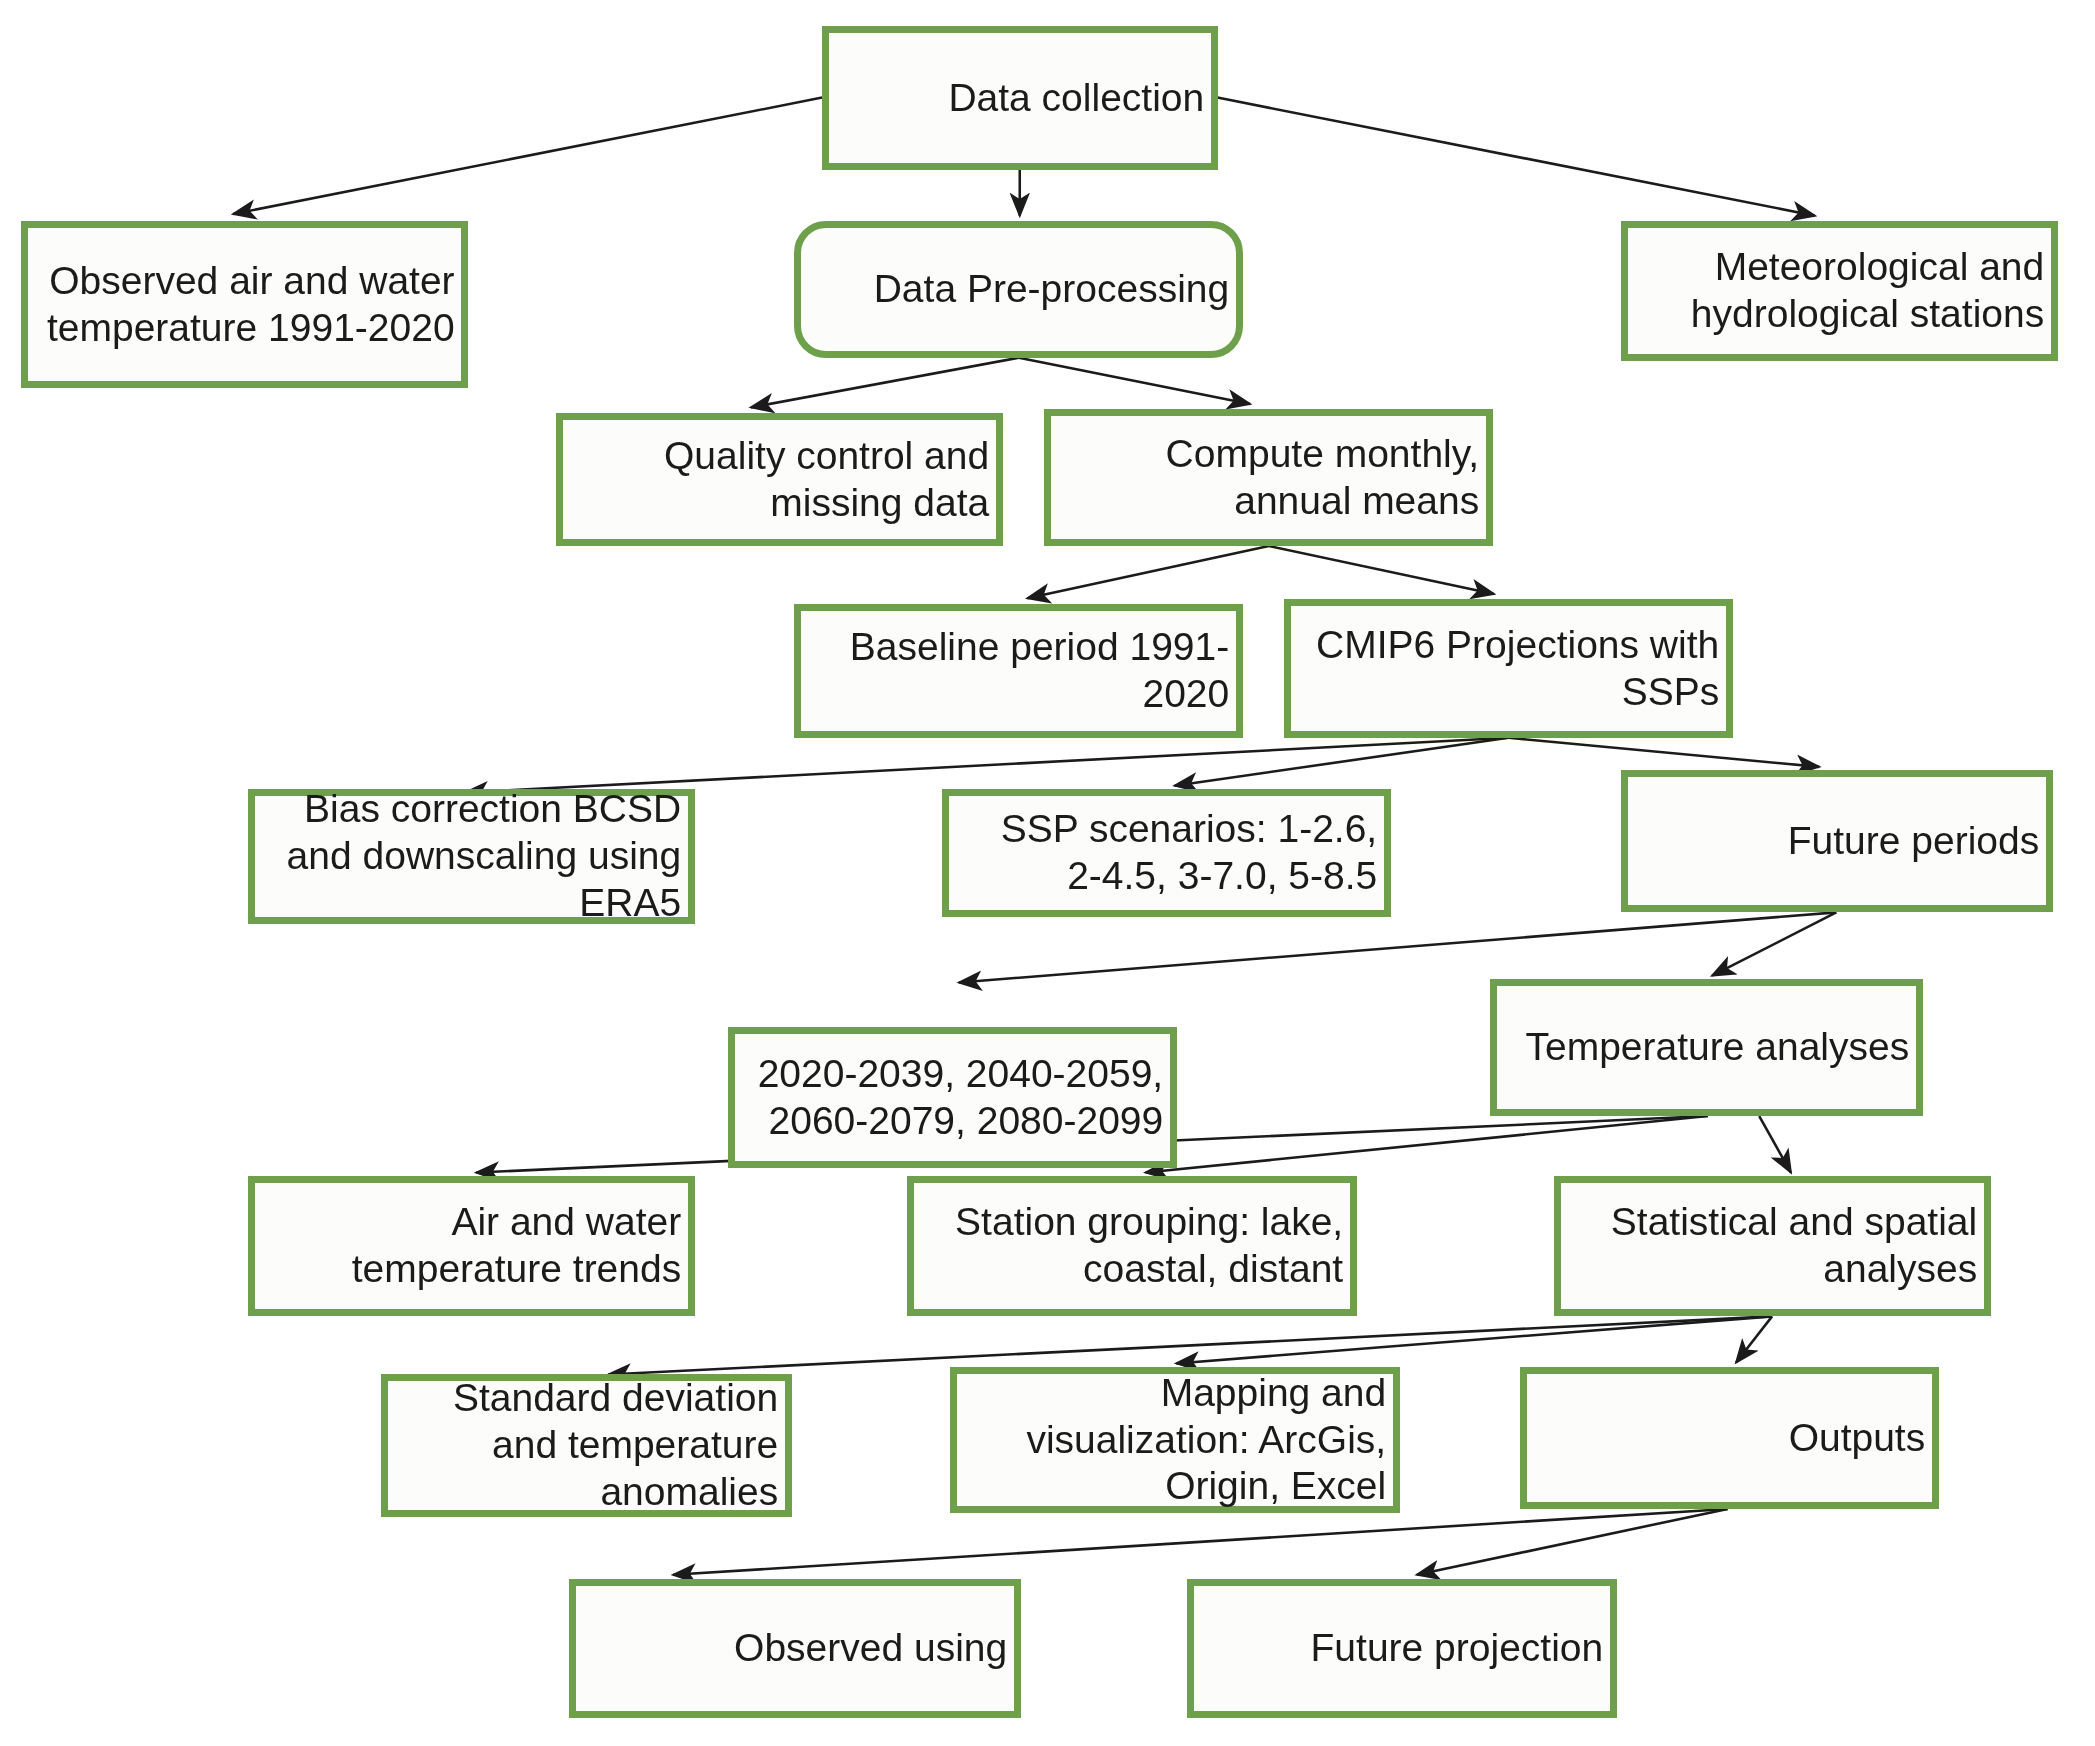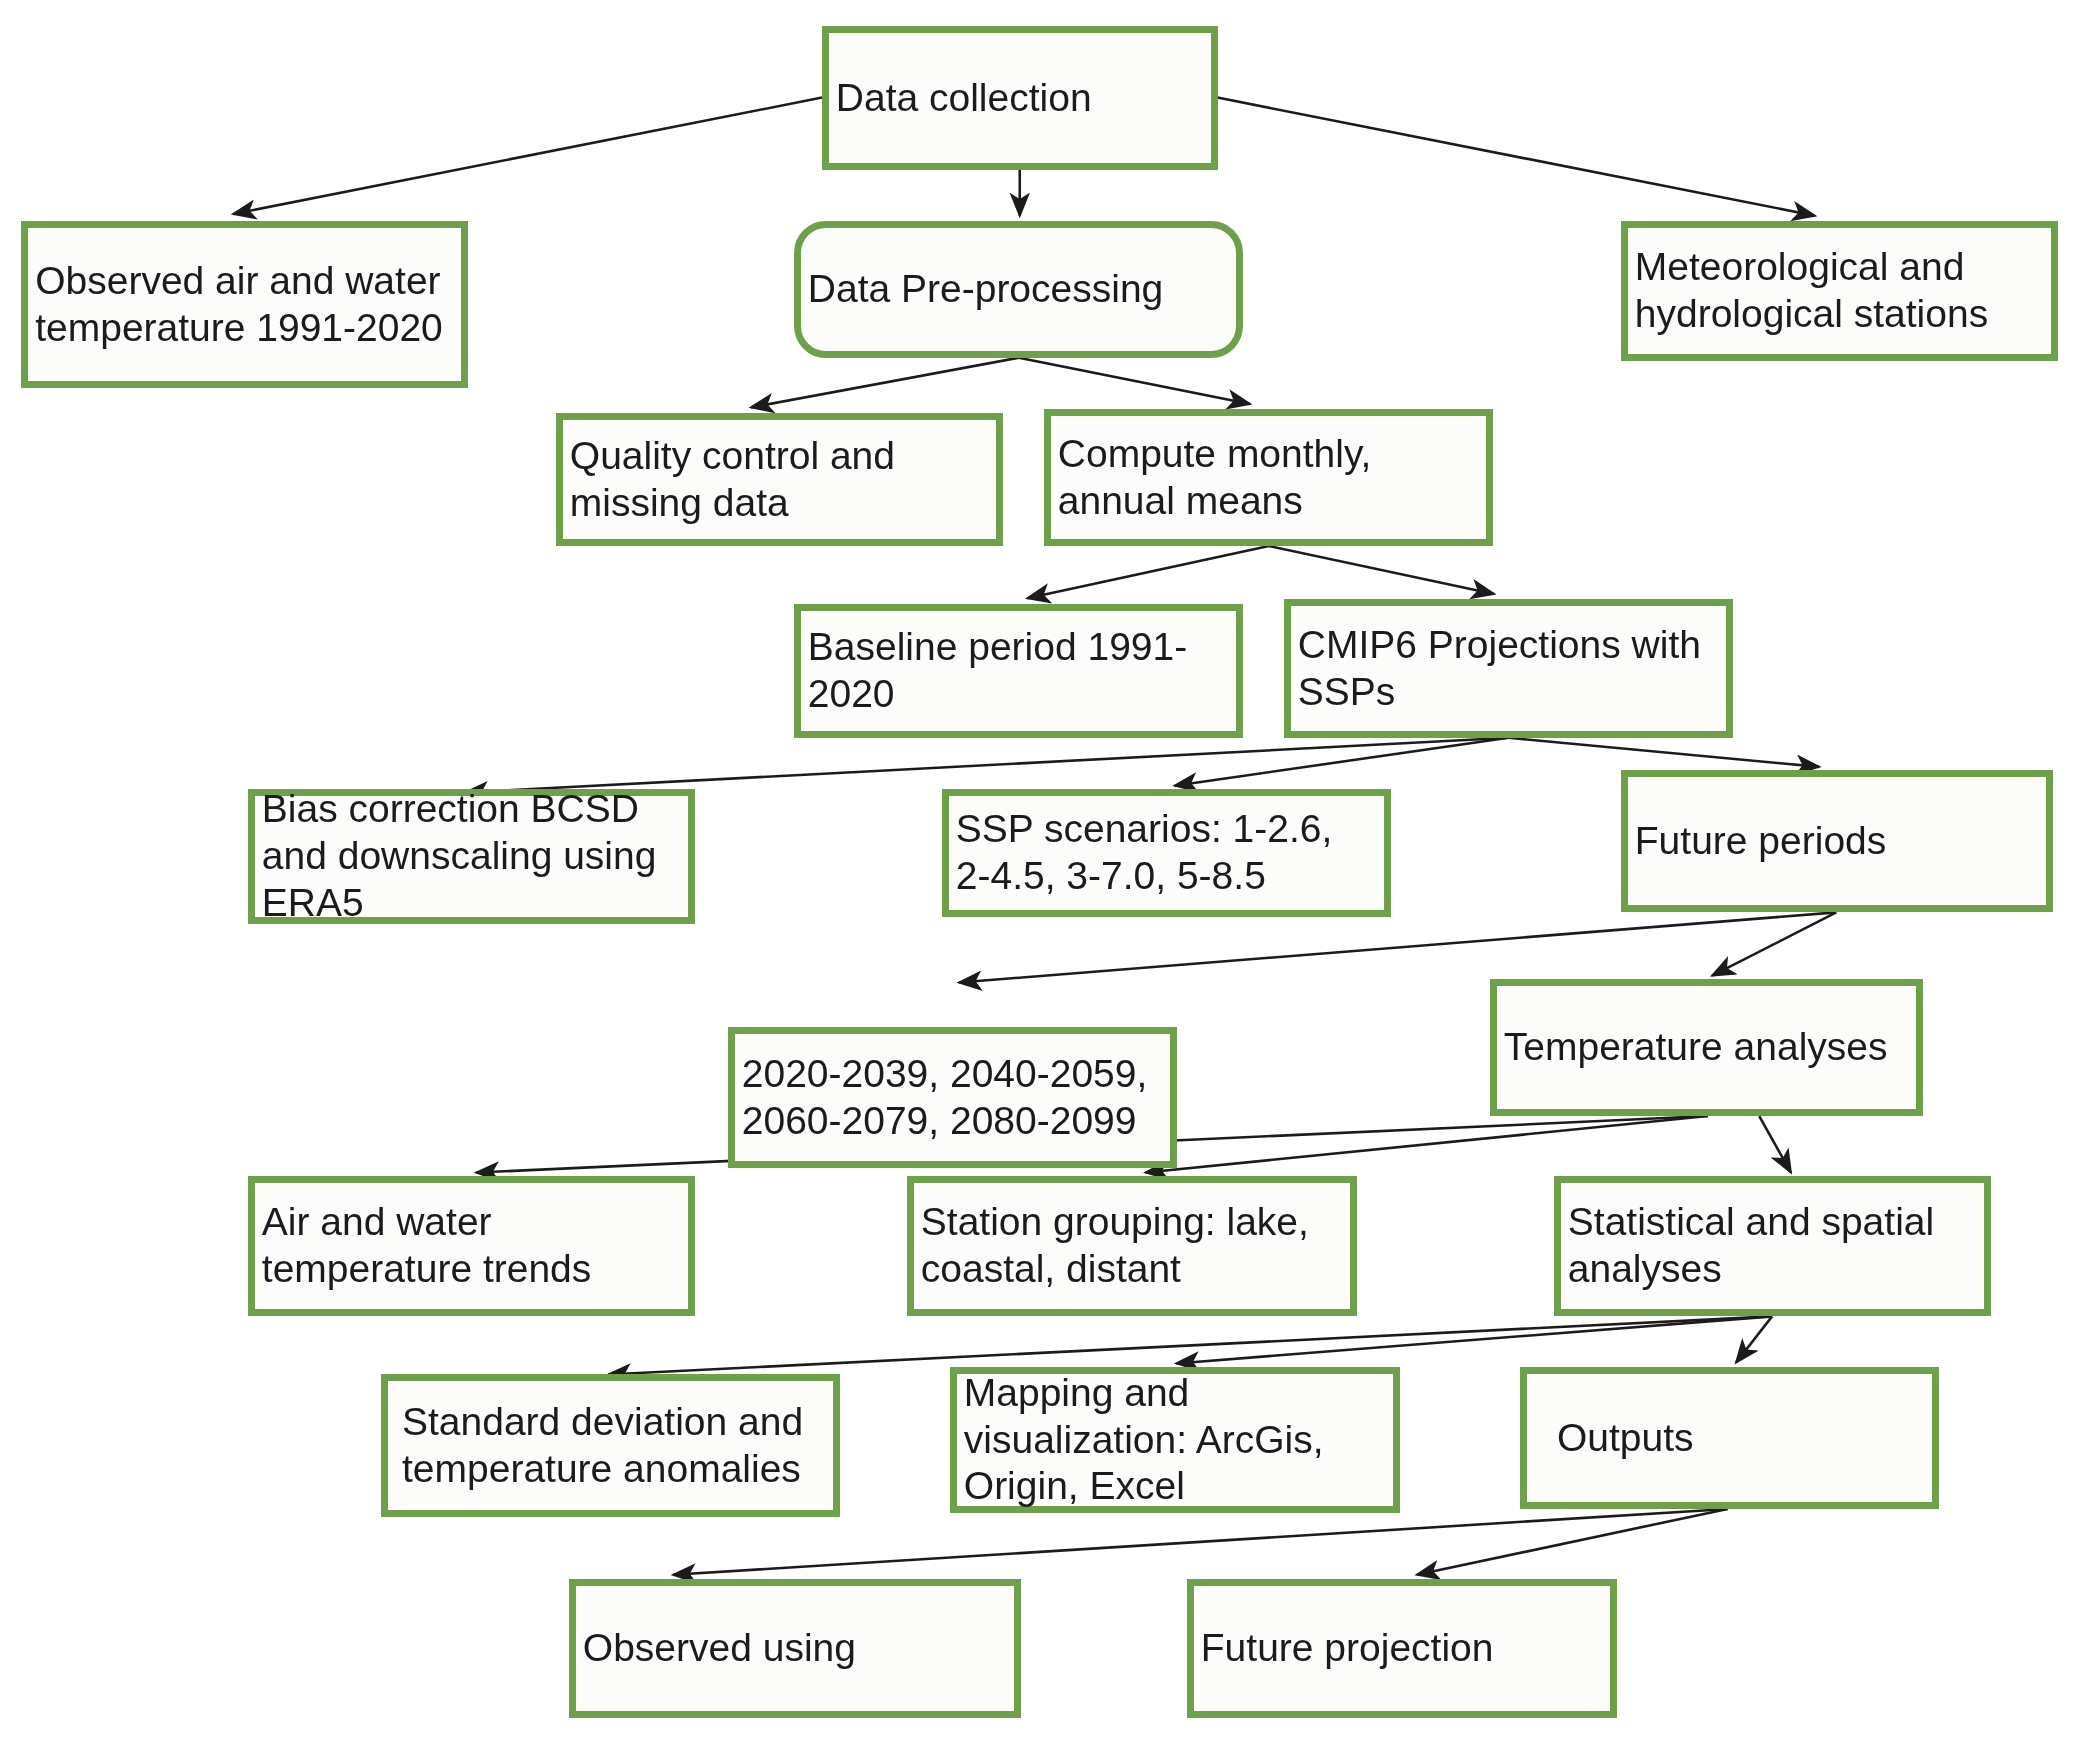--- a/index.html
+++ b/index.html
@@ -25,21 +25,21 @@
   }
   .node {
     position: absolute;
     box-sizing: border-box;
     border: 7.7px solid var(--box-border, #6ea04b);
     background: var(--box-fill, #fcfcfa);
     color: var(--text-color, #1b1b1b);
     display: flex;
     align-items: center;
     justify-content: center;
-    text-align: left;
+    text-align: right;
     font-size: 39px;
     line-height: 1.2;
     padding: 1.7px 6.8px;
   }
   .node .label {
     display: block;
     width: 100%;
   }
   .edge-line {
     stroke: var(--arrow-color, #1b1b1b);
@@ -122,21 +122,21 @@
       </div>
       <div class="node" style="left: 248px; top: 1176px; width: 447px; height: 140px;">
         <span class="label">Air and water temperature trends</span>
       </div>
       <div class="node" style="left: 907px; top: 1176px; width: 450px; height: 140px;">
         <span class="label">Station grouping: lake, coastal, distant</span>
       </div>
       <div class="node" style="left: 1554px; top: 1176px; width: 437px; height: 140px;">
         <span class="label">Statistical and spatial analyses</span>
       </div>
-      <div class="node" style="left: 381px; top: 1374px; width: 459px; height: 143px; padding-left: 14px;">
+      <div class="node" style="left: 381px; top: 1374px; width: 411px; height: 143px; padding-left: 14px;">
         <span class="label">Standard deviation and temperature anomalies</span>
       </div>
       <div class="node" style="left: 950px; top: 1367px; width: 450px; height: 146px;">
         <span class="label">Mapping and visualization: ArcGis, Origin, Excel</span>
       </div>
       <div class="node" style="left: 1520px; top: 1367px; width: 419px; height: 142px; padding-left: 30px;">
         <span class="label">Outputs</span>
       </div>
       <div class="node" style="left: 569px; top: 1579px; width: 452px; height: 139px;">
         <span class="label">Observed using</span>

